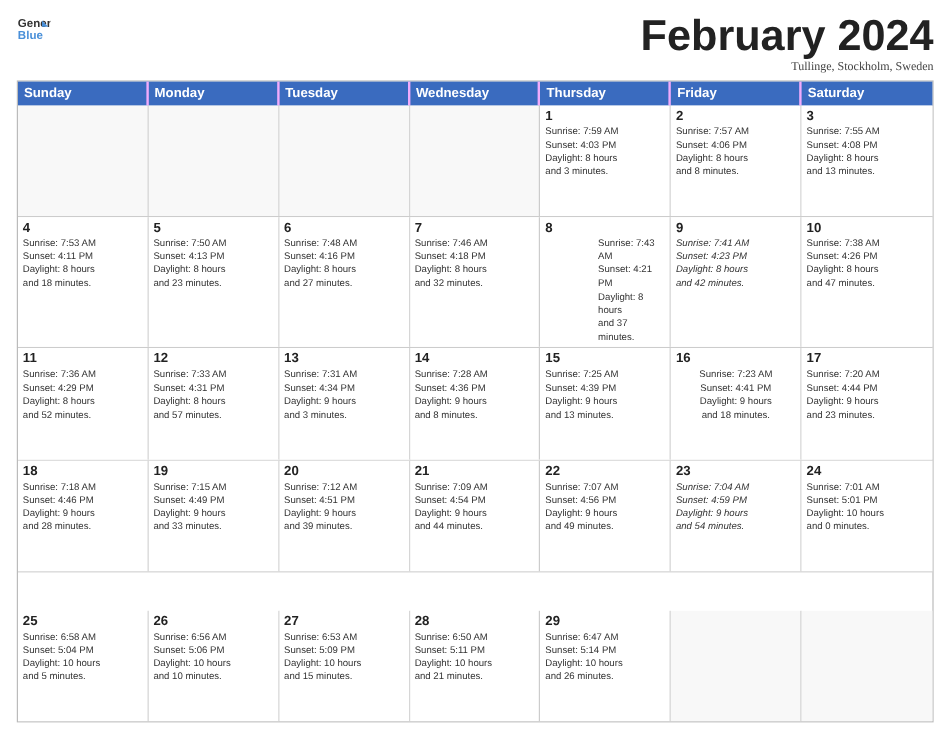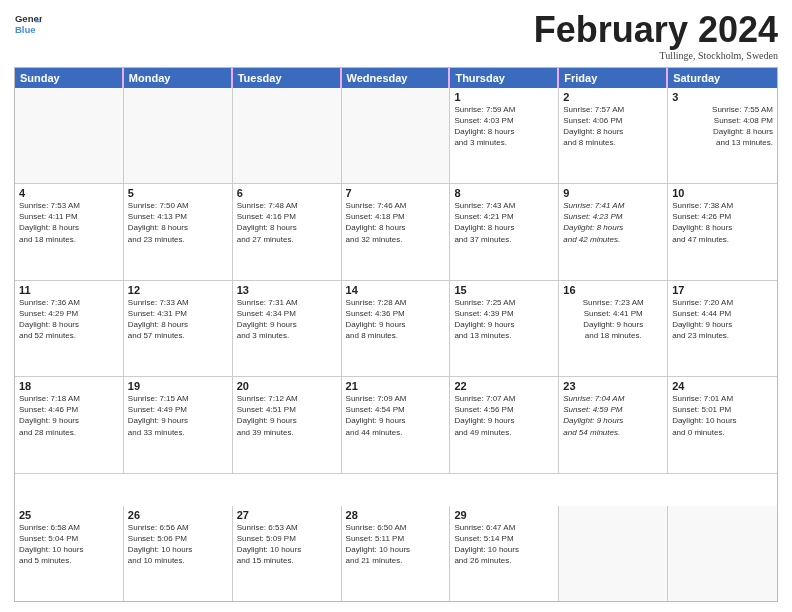--- a/index.html
+++ b/index.html
@@ -146,21 +146,21 @@
           </div>
           <div class="cal-cell">
             <span class="day-num">2</span>
             <div class="day-info" style="white-space: pre-line;">Sunrise: 7:57 AM
 Sunset: 4:06 PM
 Daylight: 8 hours
 and 8 minutes.</div>
           </div>
           <div class="cal-cell">
             <span class="day-num">3</span>
-            <div class="day-info" style="white-space: pre-line; text-align: right;">Sunrise: 7:55 AM
+            <div class="day-info" style="white-space: pre-line;">Sunrise: 7:55 AM
 Sunset: 4:08 PM
 Daylight: 8 hours
 and 13 minutes.</div>
           </div>
         </div>
         <div class="cal-week">
           <div class="cal-cell">
             <span class="day-num">4</span>
             <div class="day-info" style="white-space: pre-line;">Sunrise: 7:53 AM
 Sunset: 4:11 PM
@@ -183,21 +183,21 @@
           </div>
           <div class="cal-cell">
             <span class="day-num">7</span>
             <div class="day-info" style="white-space: pre-line;">Sunrise: 7:46 AM
 Sunset: 4:18 PM
 Daylight: 8 hours
 and 32 minutes.</div>
           </div>
           <div class="cal-cell">
             <span class="day-num">8</span>
-            <div class="day-info" style="white-space: pre-line;">Sunrise: 7:43 AM
+            <div class="day-info" style="white-space: pre-line; margin-left: 44px;">Sunrise: 7:43 AM
 Sunset: 4:21 PM
 Daylight: 8 hours
 and 37 minutes.</div>
           </div>
           <div class="cal-cell">
             <span class="day-num">9</span>
             <div class="day-info" style="white-space: pre-line; font-style: italic;">Sunrise: 7:41 AM
 Sunset: 4:23 PM
 Daylight: 8 hours
 and 42 minutes.</div>

